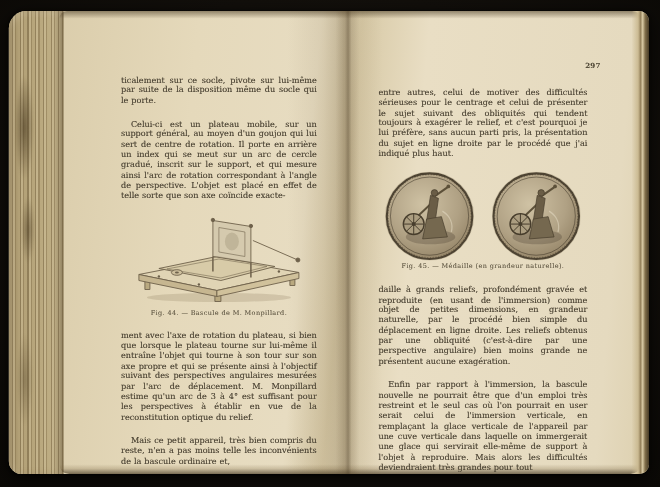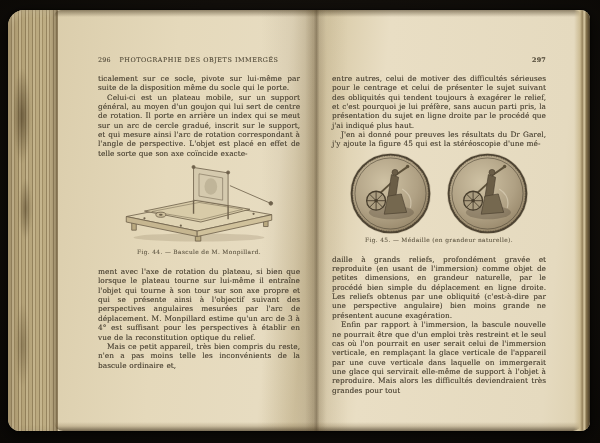--- a/index.html
+++ b/index.html
@@ -35,21 +35,21 @@
   .page{position:absolute;top:0;bottom:0;box-sizing:border-box;}
   .left-page{left:50px;width:254px;padding:46px 12px 0 40px;
         background:linear-gradient(to right, rgba(0,0,0,0) 80%, rgba(94,74,42,0.10) 93%, rgba(78,60,32,0.20) 100%);}
   .right-page{left:304px;width:278px;padding:46px 44px 0 20px;
         background:linear-gradient(to right, rgba(78,60,32,0.22) 0%, rgba(94,74,42,0.08) 5%, rgba(0,0,0,0) 13%);}
   .page-header{position:relative;height:11px;margin-bottom:7px;font-size:6.4px;letter-spacing:0.55px;
         color:#58503e;text-align:center;white-space:nowrap;text-shadow:0 0 0.6px rgba(88,80,62,0.5);}
   .page-num{position:absolute;top:0;letter-spacing:0.2px;}
   .num-left{left:0;}
   .num-right{right:0;font-weight:bold;}
-  .para{font-size:7.4px;line-height:9.35px;margin:0;text-align:justify;color:#4e4636;
+  .para{font-size:7.4px;line-height:9.35px;margin:12px;text-align:justify;color:#4e4636;
         text-shadow:0 0 0.6px rgba(78,70,54,0.55);word-spacing:0.3px;}
   .para.indent{text-indent:9px;}
   .figure{text-align:center;margin-top:4px;}
   .fig-caption{font-size:5.9px;letter-spacing:0.35px;color:#665d49;text-align:center;margin-top:3px;
         text-shadow:0 0 0.5px rgba(102,93,73,0.5);}
   .resume{margin-top:12px;}
   .medal-row{display:flex;justify-content:center;gap:16px;margin-top:3px;}
   .hidden-defs{position:absolute;width:0;height:0;overflow:hidden;}
 </style>
 </head>
@@ -87,24 +87,20 @@
   <div class="book">
     <div class="edge-left">
       <div class="blotch b1"></div>
       <div class="blotch b2"></div>
       <div class="blotch b3"></div>
     </div>
     <div class="edge-top"></div>
     <div class="edge-bottom"></div>
 
     <div class="page left-page">
-      <div class="page-header">
-        <span class="page-num num-left">296</span>
-        <span>PHOTOGRAPHIE DES OBJETS IMMERGÉS</span>
-      </div>
       <div>
           <p class="para">ticalement sur ce socle, pivote sur lui-même par suite de la disposition même du socle qui le porte.</p>
           <p class="para indent">Celui-ci est un plateau mobile, sur un support général, au moyen d'un goujon qui lui sert de centre de rotation. Il porte en arrière un index qui se meut sur un arc de cercle gradué, inscrit sur le support, et qui mesure ainsi l'arc de rotation correspondant à l'angle de perspective. L'objet est placé en effet de telle sorte que son axe coïncide exacte-</p>
         </div>
 
       <div class="figure">
         <svg width="178" height="80" viewBox="0 0 180 88">
           <ellipse cx="90" cy="83" rx="72" ry="4.5" fill="rgba(92,76,46,0.16)"></ellipse>
           <g stroke="#6e614b" stroke-width="0.9" stroke-linejoin="round" fill="none">
             <polygon points="16,66 21,66 21,75 16,75" fill="#b9a980"></polygon>
@@ -138,21 +134,20 @@
           <p class="para indent">Mais ce petit appareil, très bien compris du reste, n'en a pas moins telle les inconvénients de la bascule ordinaire et,</p>
         </div>
     </div>
 
     <div class="page right-page">
       <div class="page-header">
         <span class="page-num num-right">297</span>
       </div>
       <div>
           <p class="para">entre autres, celui de motiver des difficultés sérieuses pour le centrage et celui de présenter le sujet suivant des obliquités qui tendent toujours à exagérer le relief, et c'est pourquoi je lui préfère, sans aucun parti pris, la présentation du sujet en ligne droite par le procédé que j'ai indiqué plus haut.</p>
-          <p class="para indent">J'en ai donné pour preuves les résultats du Dr Garel, j'y ajoute la figure 45 qui est la stéréoscopie d'une mé-</p>
         </div>
 
       <div class="figure">
         <div class="medal-row">
           <svg width="81" height="81" viewBox="0 0 90 90">
               <use href="#medal"></use>
             </svg>
           <svg width="81" height="81" viewBox="0 0 90 90">
               <use href="#medal"></use>
             </svg>

